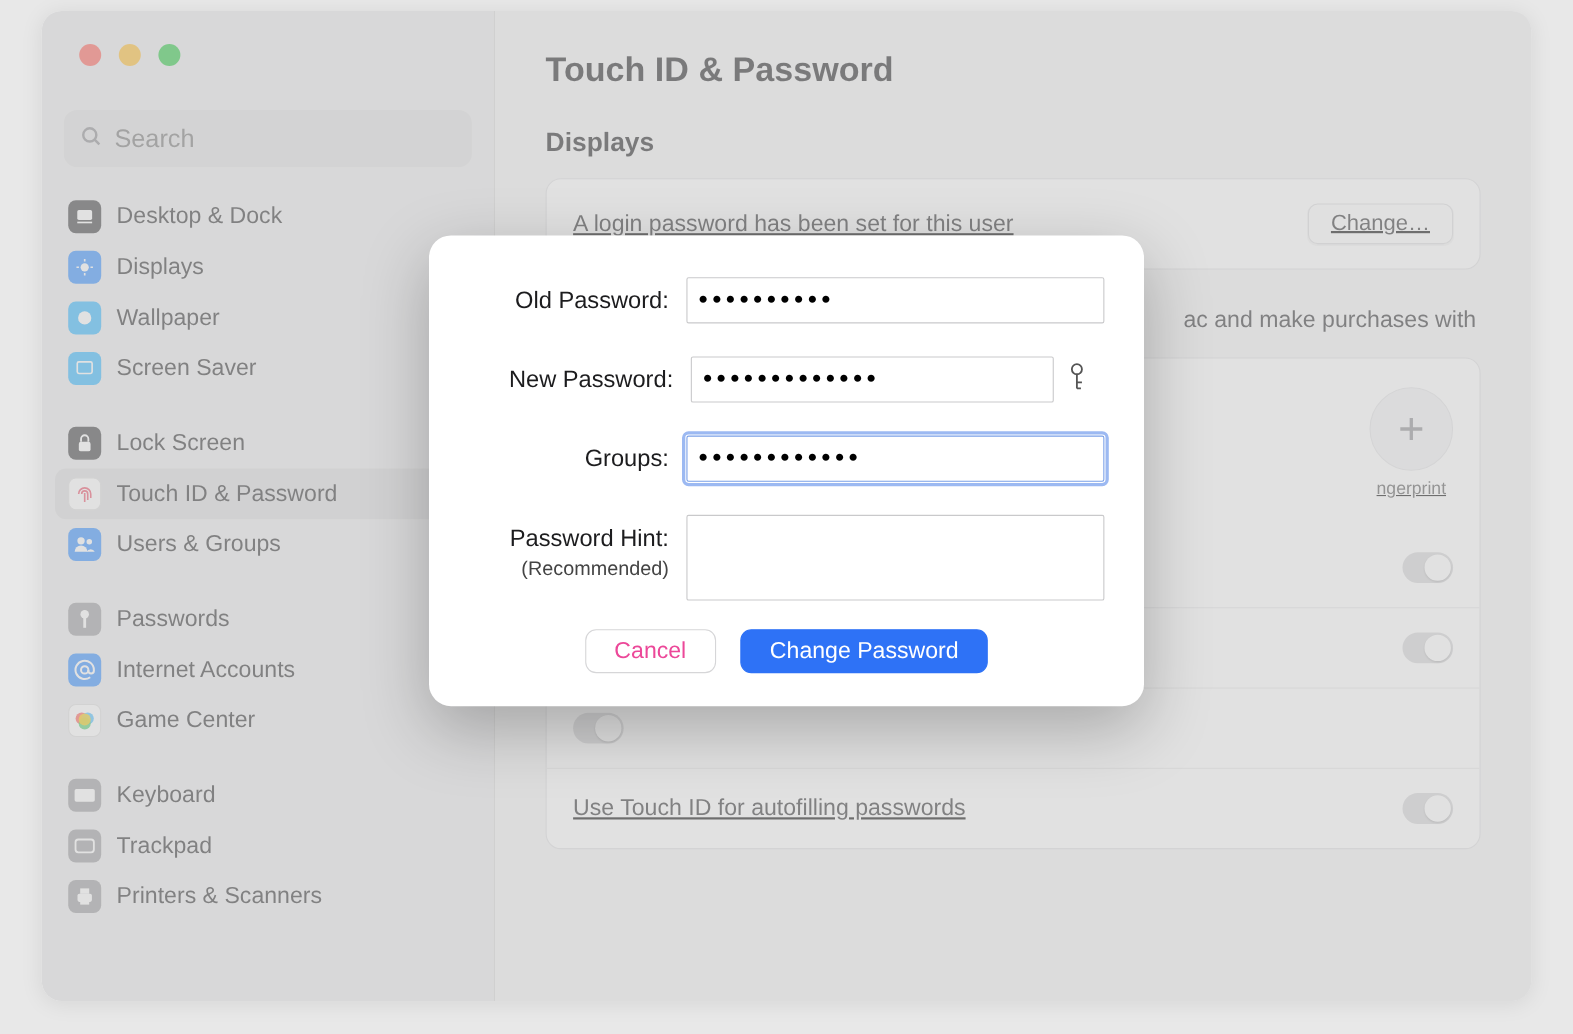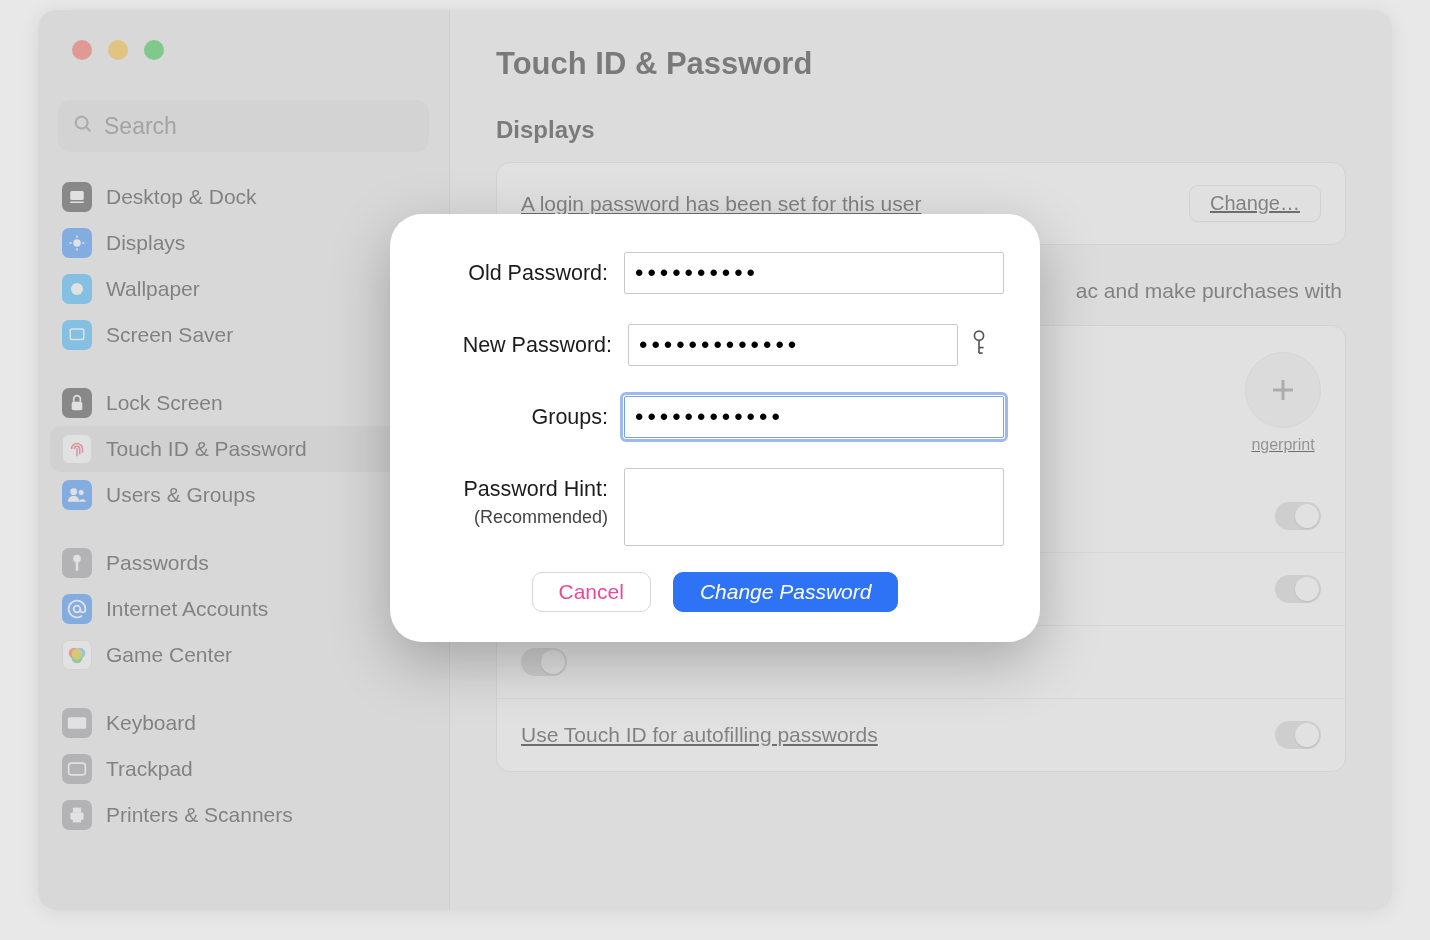--- a/index.html
+++ b/index.html
@@ -144,21 +144,21 @@
     z-index: 5;
   }
 
   
   .modal {
     position: absolute;
     left: 50%; transform: translateX(-50%);
     top: 204px;
     width: 650px;
     background: #fff;
-    border-radius: 32px;
+    border-radius: 20px;
     box-shadow: 0 20px 60px rgba(0,0,0,0.25);
     z-index: 10;
     padding: 38px 36px 30px 36px;
   }
   .form-row {
     display: flex;
     align-items: flex-start;
     margin-bottom: 30px;
     gap: 16px;
   }
@@ -205,21 +205,20 @@
     padding: 7px 26px;
     border-radius: 10px;
     border: 1px solid #d6d6d8;
     background: #fff;
     color: #ec4899;
   }
   .modal-btn.primary {
     background: #2e72f6;
     border-color: #2e72f6;
     color: #fff;
-    font-style: italic;
   }
 </style>
 </head>
 <body>
 
 <div class="window">
 
   <div class="sidebar">
     <div class="traffic-lights">
       <div class="tl red"></div>

